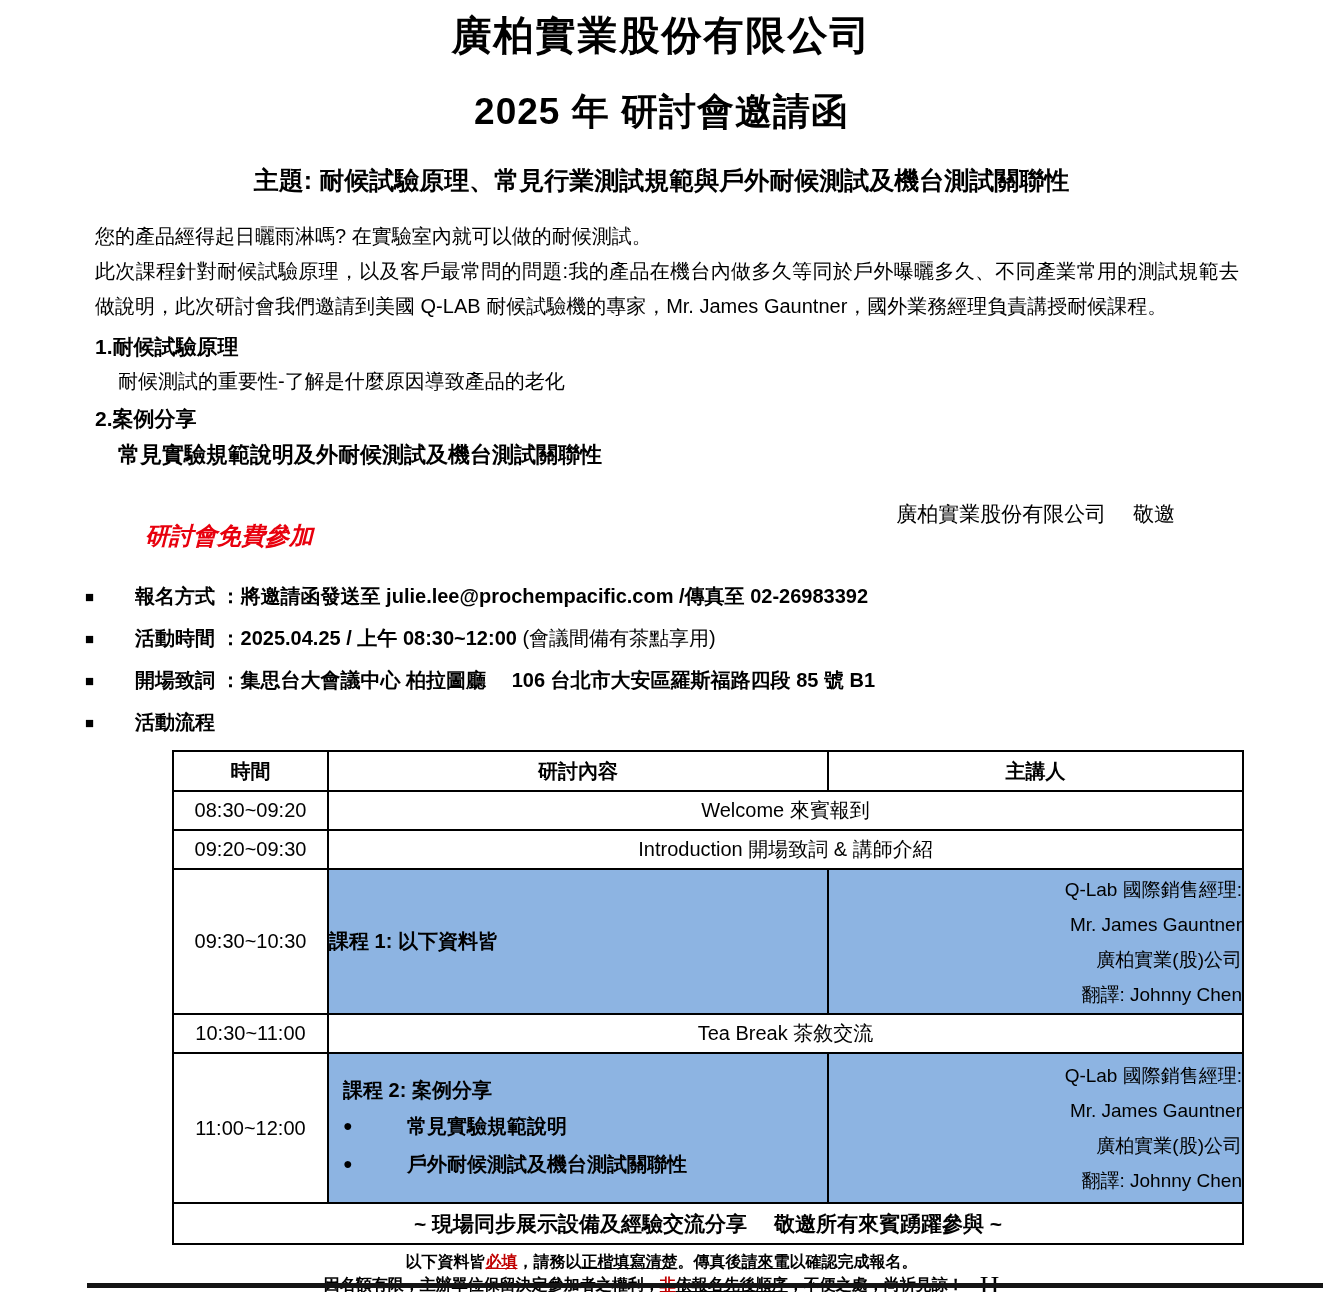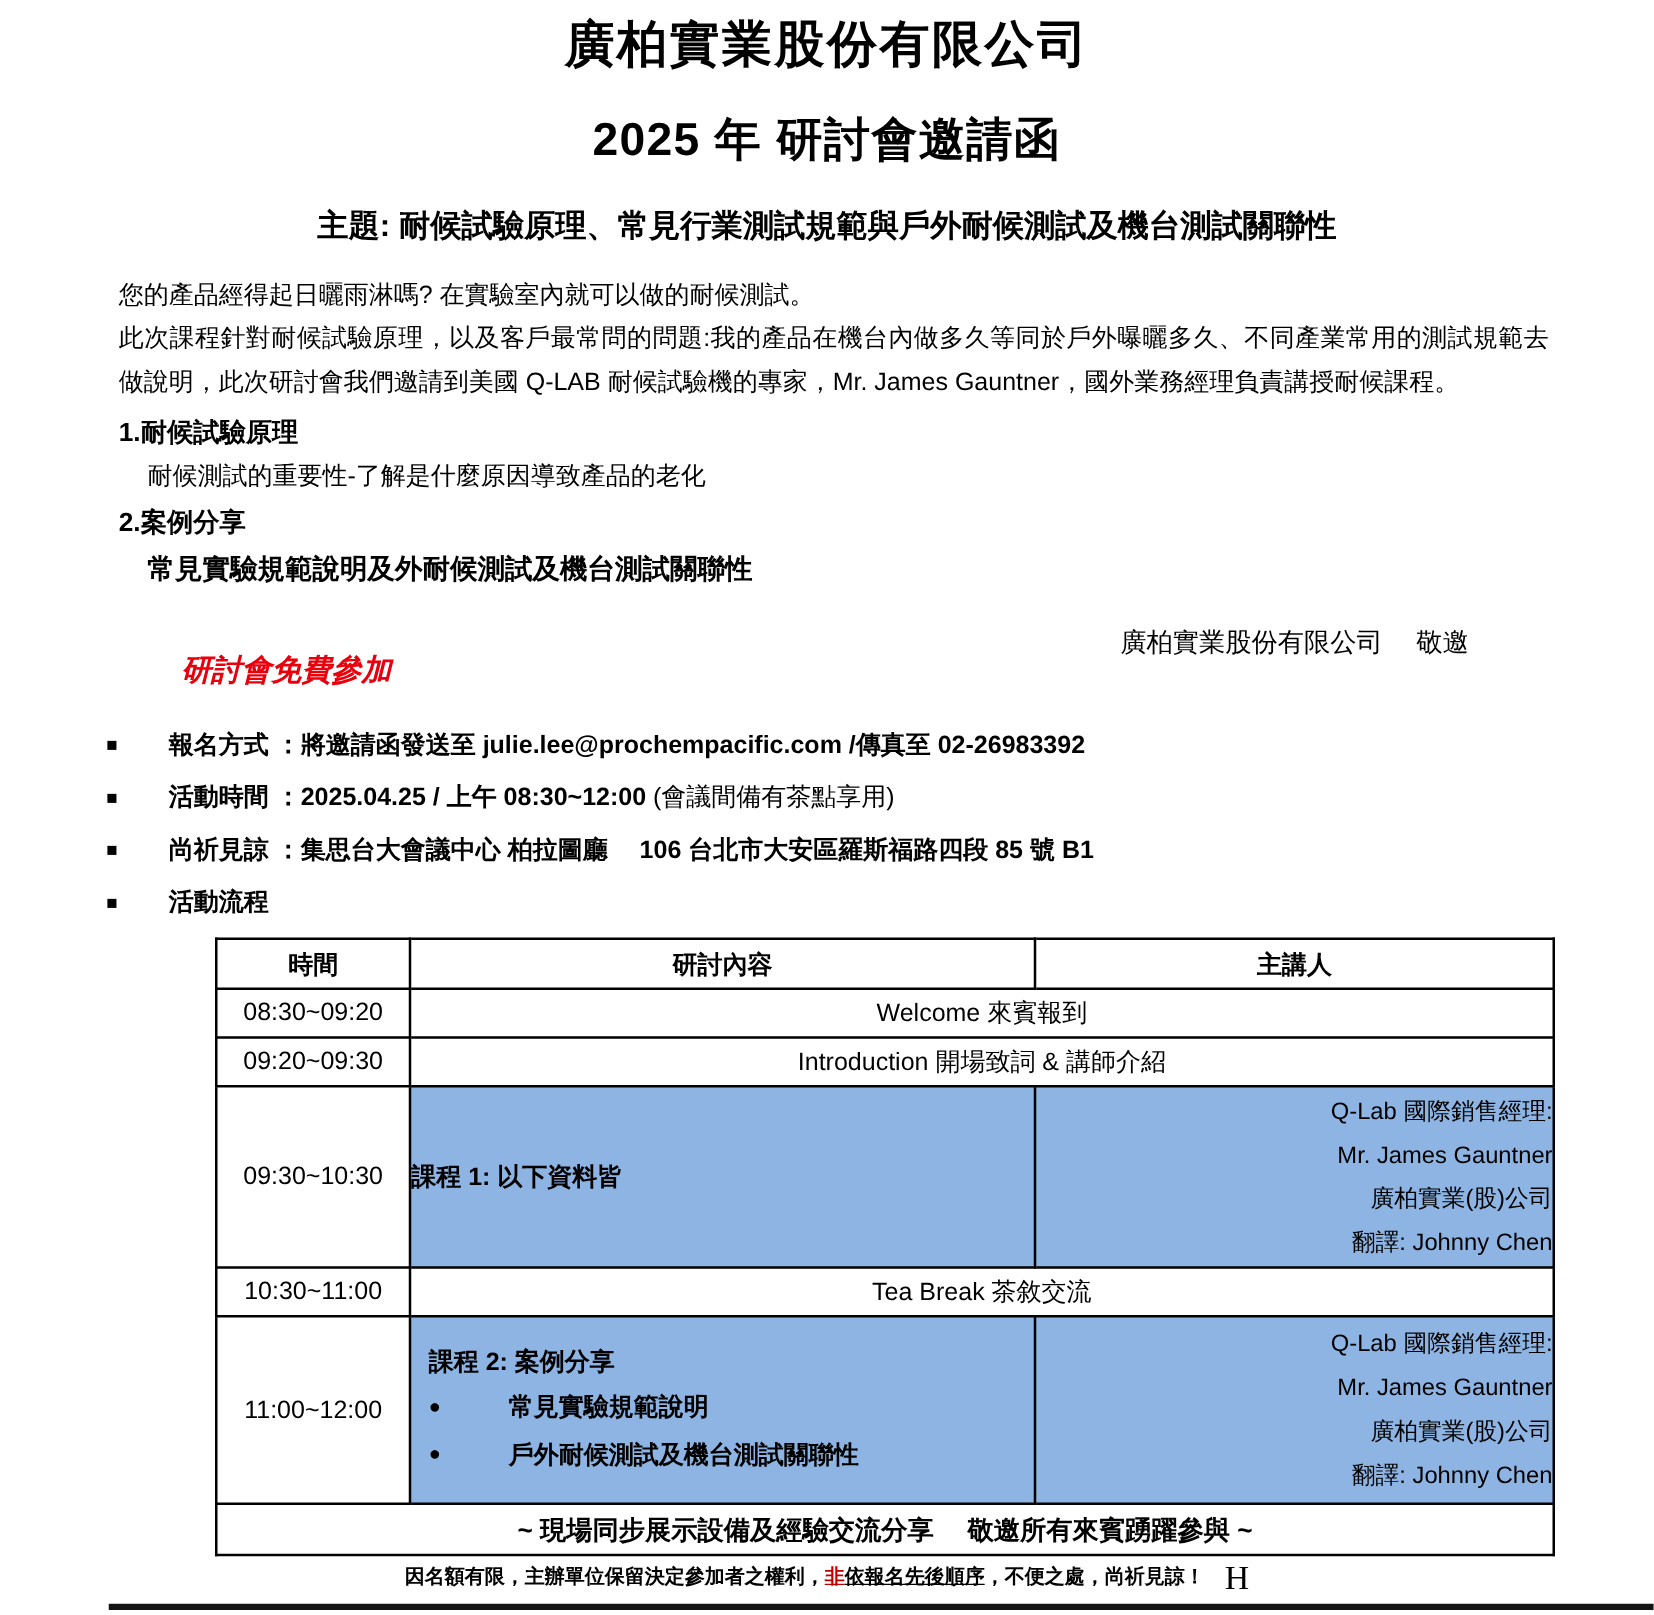--- a/index.html
+++ b/index.html
@@ -80,21 +80,21 @@
   <div class="detail-row">
     <span class="marker">■</span>
     <span><span>報名方式</span><span> ：</span><span>將邀請函發送至 julie.lee@prochempacific.com /傳真至 02-26983392</span><span class="note"></span></span>
   </div>
   <div class="detail-row">
     <span class="marker">■</span>
     <span><span>活動時間</span><span> ：</span><span>2025.04.25 /  上午 08:30~12:00 </span><span class="note">(會議間備有茶點享用)</span></span>
   </div>
   <div class="detail-row">
     <span class="marker">■</span>
-    <span><span>尚祈見諒</span><span> ：</span><span>集思台大會議中心  柏拉圖廳　 106 台北市大安區羅斯福路四段 85 號 B1</span><span class="note"></span></span>
+    <span><span>開場致詞</span><span> ：</span><span>集思台大會議中心  柏拉圖廳　 106 台北市大安區羅斯福路四段 85 號 B1</span><span class="note"></span></span>
   </div>
   <div class="detail-row">
     <span class="marker">■</span>
     <span><span>活動流程</span></span>
   </div>
 </div>
 
 <table class="schedule">
   <colgroup>
       <col class="c-time">
@@ -150,17 +150,20 @@
     </td>
   </tr>
   <tr>
     <td class="tbl-footer" colspan="3">~  現場同步展示設備及經驗交流分享　 敬邀所有來賓踴躍參與  ~</td>
   </tr>
 </tbody>
   </table>
 
 <div class="footnotes">
   <div>
+    <span>以下資料皆</span><span class="red-u">必填</span><span>，請務以</span><span class="u">正楷填寫清楚</span><span>。傳真後</span><span class="u">請來電</span><span>以確認完成報名。</span>
+  </div>
+  <div>
     <span>因名額有限，主辦單位保留決定參加者之權利，</span><span class="red-u">非</span><span class="u">依報名先後順序</span><span>，不便之處，尚祈見諒！</span><span class="h-mark">H</span>
   </div>
 </div>
 
 <div class="bottom-rule"></div>
 
 </body></html>

